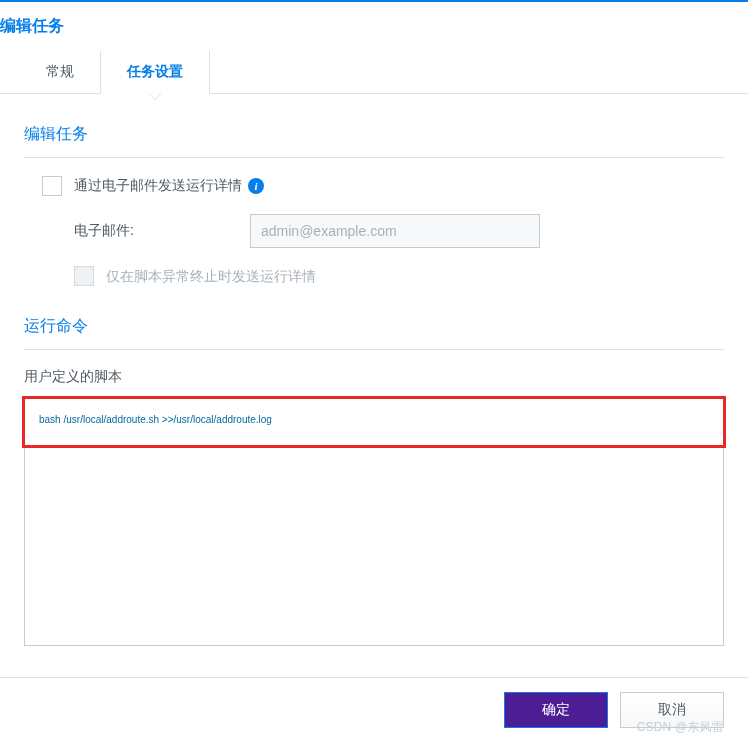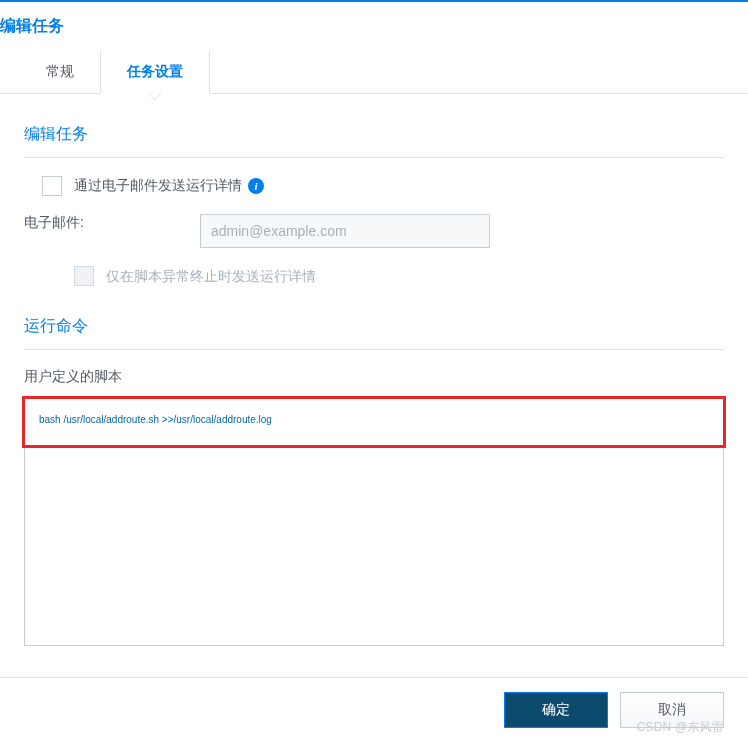--- a/index.html
+++ b/index.html
@@ -113,21 +113,22 @@
       color: #fff;
       font-style: italic;
       font-family: Georgia, serif;
       font-size: 11px;
       font-weight: bold;
       margin-left: 6px;
       cursor: pointer;
     }
     .email-row {
       display: flex;
-      align-items: flex-start;
+      align-items: center;
+      margin-left: 50px;
       margin-bottom: 18px;
     }
     .email-label {
       width: 176px;
       color: #505a64;
     }
     .email-input {
       flex: 0 0 auto;
       width: 290px;
       height: 34px;
@@ -181,21 +182,21 @@
     .btn {
       min-width: 104px;
       height: 36px;
       border: 1px solid #c3cdd6;
       background: #fff;
       font-size: 14px;
       cursor: pointer;
       font-family: inherit;
     }
     .btn.primary {
-      background: #0c4a6e;
+      background: #4c1d95;
       border-color: #057feb;
       color: #fff;
     }
     .btn.secondary {
       color: #505a64;
       background: linear-gradient(#fff, #f5f7f9);
     }
     .watermark {
       position: absolute;
       right: 24px;

